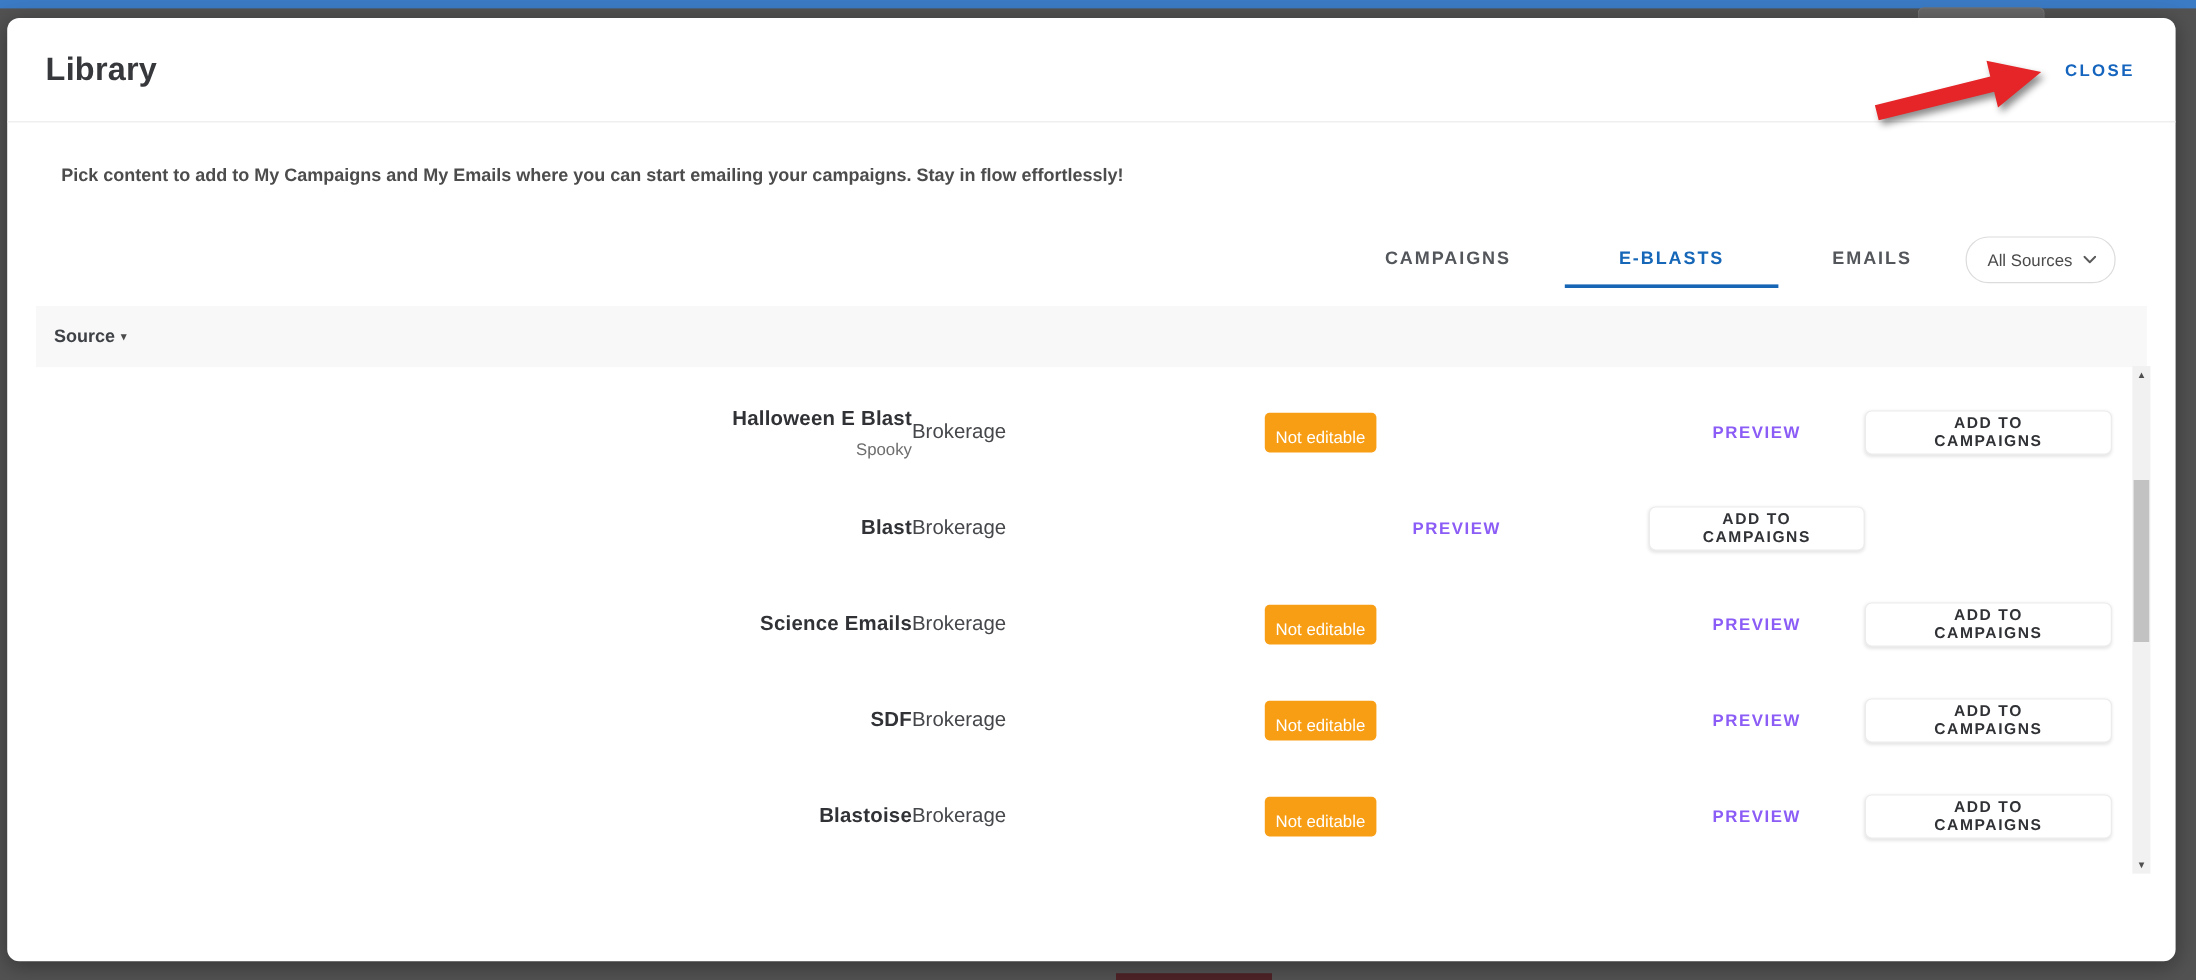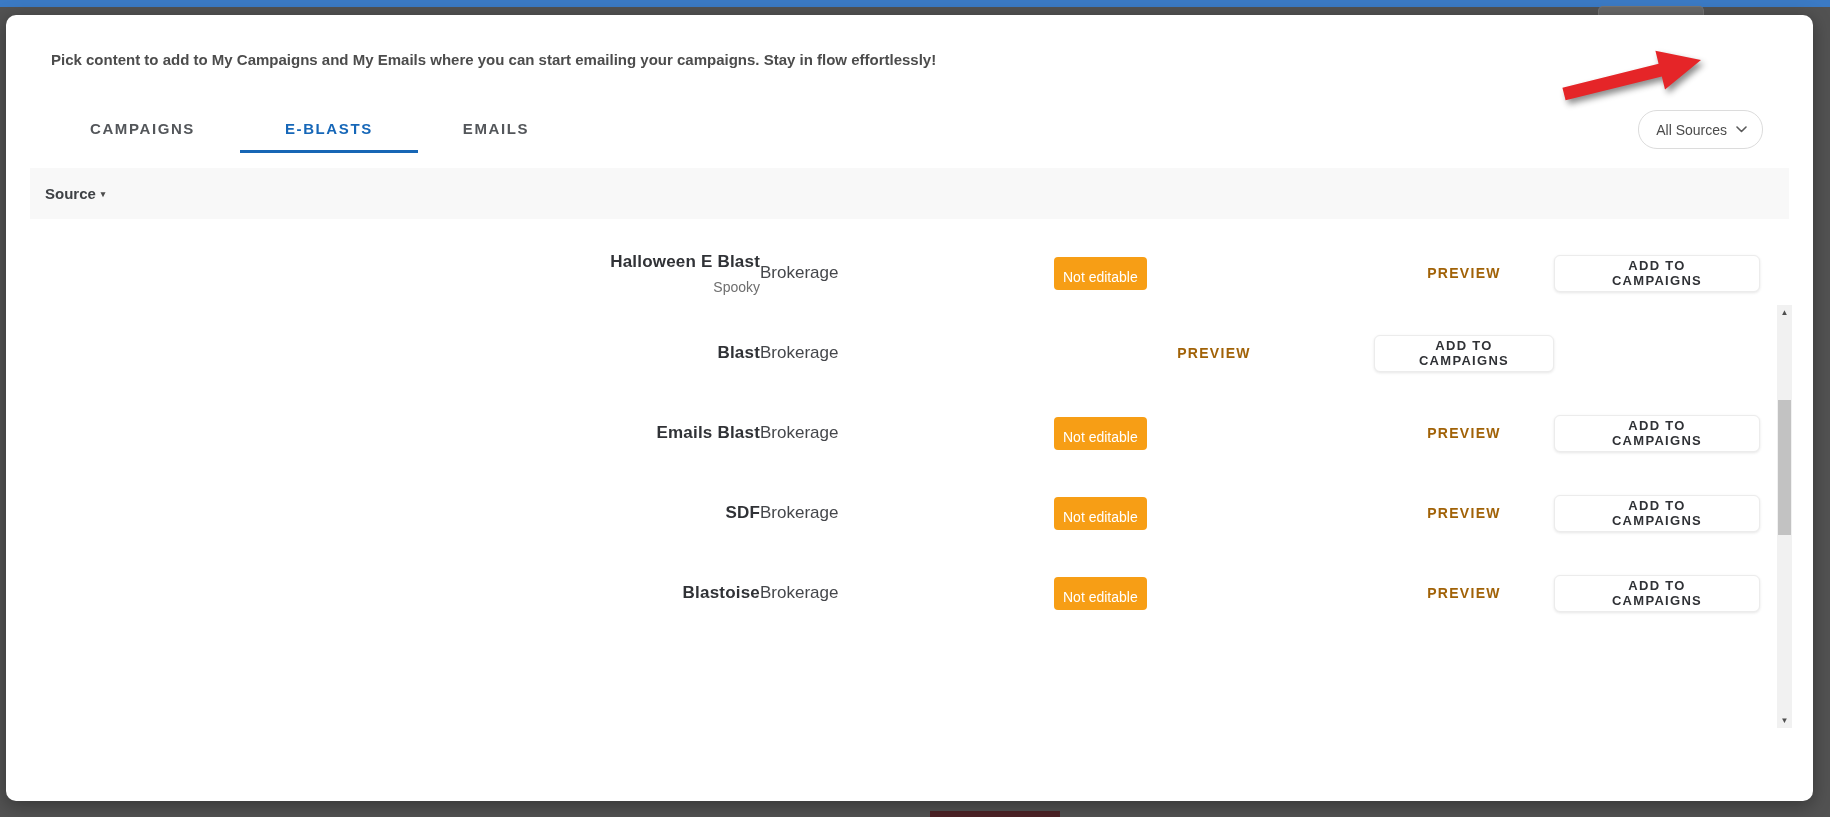--- a/index.html
+++ b/index.html
@@ -25,21 +25,21 @@
   .modal-title { font-size:27px; font-weight:bold; color:#36383b; letter-spacing:0.2px; }
   .close-btn {
     background:none; border:none; cursor:pointer; padding:6px 2px;
     font-family:"Liberation Sans", sans-serif;
     font-size:14px; font-weight:bold; letter-spacing:2px; color:#1565bf;
   }
 
   .modal-body { padding:0 24px; }
   .description { margin:36px 0 0 21px; font-size:15px; color:#4c4c4c;font-weight:bold; }
 
-  .tabs-row { margin-top:38px; display:flex; align-items:center; justify-content:space-between; }
+  .tabs-row { margin-top:38px; display:flex; align-items:center; justify-content:flex-end; }
   .tabs { display:flex; margin-left:15px; }
   .tab {
     padding:0 45px; height:44px; display:flex; align-items:center;
     font-size:15px; font-weight:bold; letter-spacing:1.6px; color:#53565a;
     border-bottom:3px solid transparent; cursor:pointer;
   }
   .tab.active { color:#1667b8; border-bottom-color:#1766b5; }
 
   .source-filter {
     margin-right:26px; height:37px; padding:0 15px 0 17px;
@@ -70,21 +70,21 @@
   .row-source { font-size:17px; color:#45474b; }
   .badge {
     justify-self:start;
     background:#f79e15; color:#ffffff; font-size:14px;
     padding:12px 9px 5px 9px; border-radius:4px;
   }
   .badge:empty { display:none; }
   .preview-link {
     background:none; border:none; cursor:pointer; justify-self:center;
     font-family:"Liberation Sans", sans-serif;
-    font-size:14px; font-weight:bold; letter-spacing:1.3px; color:#a16207;
+    font-size:14px; font-weight:bold; letter-spacing:1.3px; color:#8b5cf6;
   }
   .add-btn {
     justify-self:end; cursor:pointer;
     height:37px; padding:0 30px;
     background:#ffffff; border:1px solid #ececec; border-radius:6px;
     box-shadow:0 1px 3px rgba(0,0,0,0.10);
     font-family:"Liberation Sans", sans-serif;
     font-size:13px; font-weight:bold; letter-spacing:1.3px; color:#303236;
   }
 
@@ -101,20 +101,24 @@
   .arrow-overlay { position:absolute; top:0; left:0; width:1830px; height:817px; pointer-events:none; z-index:50; }
 </style>
 </head>
 <body>
 
 <div class="top-strip"></div>
 <div class="bg-hint"></div>
 <div class="bg-artifact"></div>
 
 <div class="modal">
+  <div class="modal-header">
+    <div class="modal-title">Library</div>
+    <button class="close-btn">CLOSE</button>
+  </div>
 
   <div class="modal-body">
     <div class="description">Pick content to add to My Campaigns and My Emails where you can start emailing your campaigns. Stay in flow effortlessly!</div>
 
     <div class="tabs-row">
       <div class="tabs">
         <div class="tab">CAMPAIGNS</div>
         <div class="tab active">E-BLASTS</div>
         <div class="tab">EMAILS</div>
       </div>
@@ -154,21 +158,21 @@
 
         </div>
         <div class="row-source">Brokerage</div>
 
         <button class="preview-link">PREVIEW</button>
         <button class="add-btn">ADD TO CAMPAIGNS</button>
       </div>
 
       <div class="row grid-cols">
         <div class="name-cell">
-          <div class="row-name">Emails Blast</div>
+          <div class="row-name">Science Emails</div>
 
         </div>
         <div class="row-source">Brokerage</div>
         <div class="badge">Not editable</div>
         <button class="preview-link">PREVIEW</button>
         <button class="add-btn">ADD TO CAMPAIGNS</button>
       </div>
 
       <div class="row grid-cols">
         <div class="name-cell">

